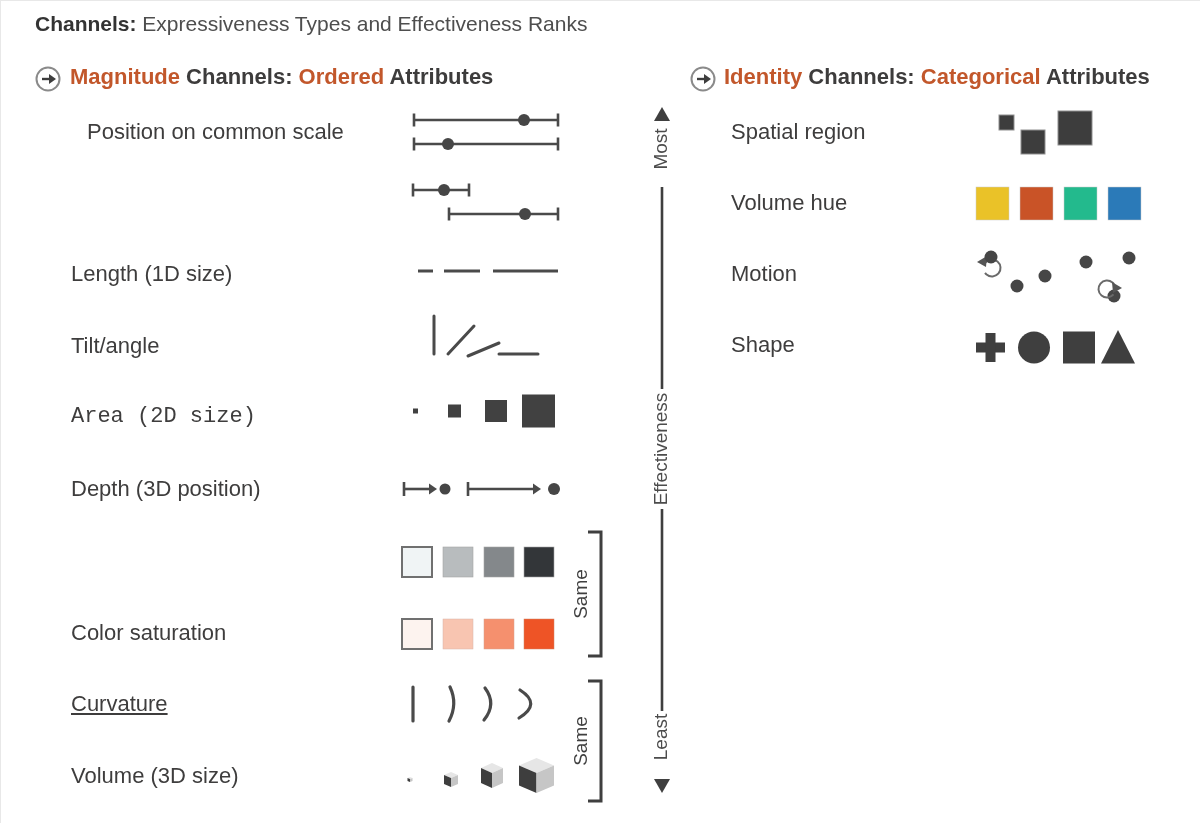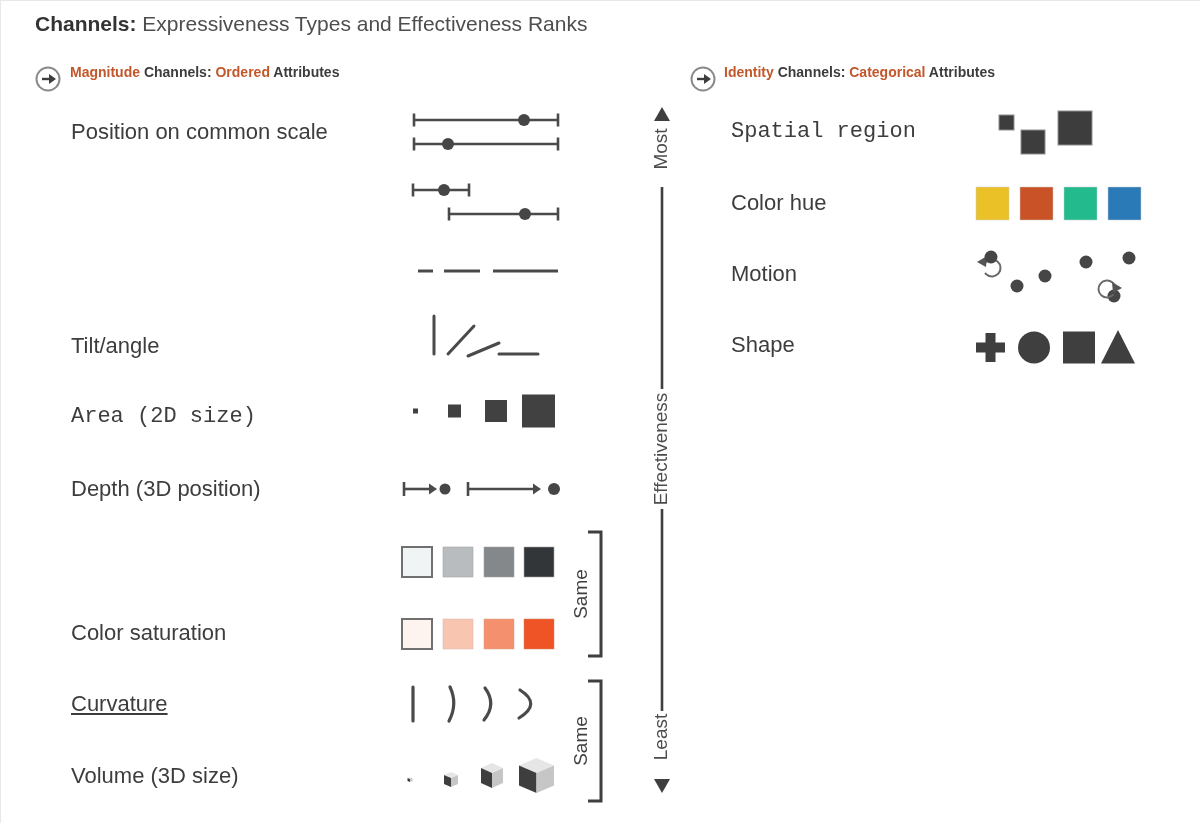--- a/index.html
+++ b/index.html
@@ -4,21 +4,21 @@
 <style>
   html,body { margin:0; padding:0; background:#ffffff; }
   .canvas {
     position:relative; width:1200px; height:823px; background:#ffffff;
     font-family:"Liberation Sans", sans-serif; overflow:hidden;
     border-left:1px solid #e8e8e8; border-top:1px solid #e8e8e8; box-sizing:border-box;padding-left:16px;
   }
   .abs { position:absolute; }
   .title { left:34px; top:11px; font-size:21px; color:#4e4e4e; white-space:nowrap; }
   .title .bold { color:#333333; font-weight:bold; }
-  .sec-text { top:63px; font-size:14px; font-weight:bold; color:#3d3c3c; white-space:nowrap; }
+  .sec-text { top:63px; font-size:22px; font-weight:bold; color:#3d3c3c; white-space:nowrap; }
   .accent { color:#c2572b; }
   .row-label { font-size:22px; color:#3e3d3d; height:30px; line-height:30px; white-space:nowrap; }
   svg { display:block; overflow:visible; }
   .stroke { stroke:#4a4a4a; fill:none; }
   .vtxt { font-size:19px; fill:#4c4c4c; }
 </style>
 </head>
 <body>
 
 <div class="canvas">
@@ -38,21 +38,22 @@
 
   <svg class="abs" style="left:688px; top:64px;" width="28" height="28">
     <circle cx="14" cy="14" r="11.5" fill="none" stroke="#8a8a8a" stroke-width="2"></circle>
     <line x1="8" y1="14" x2="16" y2="14" stroke="#3d3d3d" stroke-width="2.4"></line>
     <polygon points="15,9 15,19 22,14" fill="#3d3d3d"></polygon>
   </svg>
   <div class="abs sec-text" style="left:723px;">
     <span class="accent">Identity</span><span> Channels: </span><span class="accent">Categorical</span><span> Attributes</span>
   </div>
 
-  <div class="abs row-label" style="left:70px; top:116px;">Position on common scale</div>
+  <div class="abs row-label" style="left:86px; top:116px;">Position on common scale</div>
+  <div class="abs row-label" style="left:70px; top:258px;">Length (1D size)</div>
   <div class="abs row-label" style="left:70px; top:330px;">Tilt/angle</div>
   <div class="abs row-label" style="left:70px; top:401px;font-family:Liberation Mono, monospace;">Area (2D size)</div>
   <div class="abs row-label" style="left:70px; top:473px;">Depth (3D position)</div>
   <div class="abs row-label" style="left:70px; top:617px;text-align:right;">Color saturation</div>
   <div class="abs row-label" style="left:70px; top:688px;text-decoration:underline;">Curvature</div>
   <div class="abs row-label" style="left:70px; top:760px;">Volume (3D size)</div>
 
   <svg class="abs" style="left:395px; top:105px;" width="175" height="50">
     <g class="stroke" stroke-width="2.6">
       <line x1="18" y1="14" x2="162" y2="14"></line>
@@ -177,22 +178,22 @@
 
   <svg class="abs" style="left:570px; top:528px;" width="36" height="132">
     <path d="M 17 3 H 30 V 127 H 17" fill="none" stroke="#3f3f3f" stroke-width="3"></path>
     <text x="11" y="65" text-anchor="middle" dominant-baseline="middle" transform="rotate(-90 11 65)" font-size="19" fill="#3f3f3f">Same</text>
   </svg>
   <svg class="abs" style="left:570px; top:676px;" width="36" height="128">
     <path d="M 17 4 H 30 V 124 H 17" fill="none" stroke="#3f3f3f" stroke-width="3"></path>
     <text x="11" y="64" text-anchor="middle" dominant-baseline="middle" transform="rotate(-90 11 64)" font-size="19" fill="#3f3f3f">Same</text>
   </svg>
 
-  <div class="abs row-label" style="left:730px; top:116px;font-family:Liberation Mono, monospace;">Spatial region</div>
-  <div class="abs row-label" style="left:730px; top:187px;">Color hue</div>
+  <div class="abs row-label" style="left:730px; top:116px;">Spatial region</div>
+  <div class="abs row-label" style="left:730px; top:187px;">Volume hue</div>
   <div class="abs row-label" style="left:730px; top:258px;">Motion</div>
   <div class="abs row-label" style="left:730px; top:329px;">Shape</div>
 
   <svg class="abs" style="left:985px; top:103px;" width="130" height="55">
     <g fill="#3d3d3d" stroke="#8f8f8f" stroke-width="1">
       <rect x="13" y="11" width="15" height="15"></rect>
       <rect x="35" y="26" width="24" height="24"></rect>
       <rect x="72" y="7" width="34" height="34"></rect>
     </g>
   </svg>

